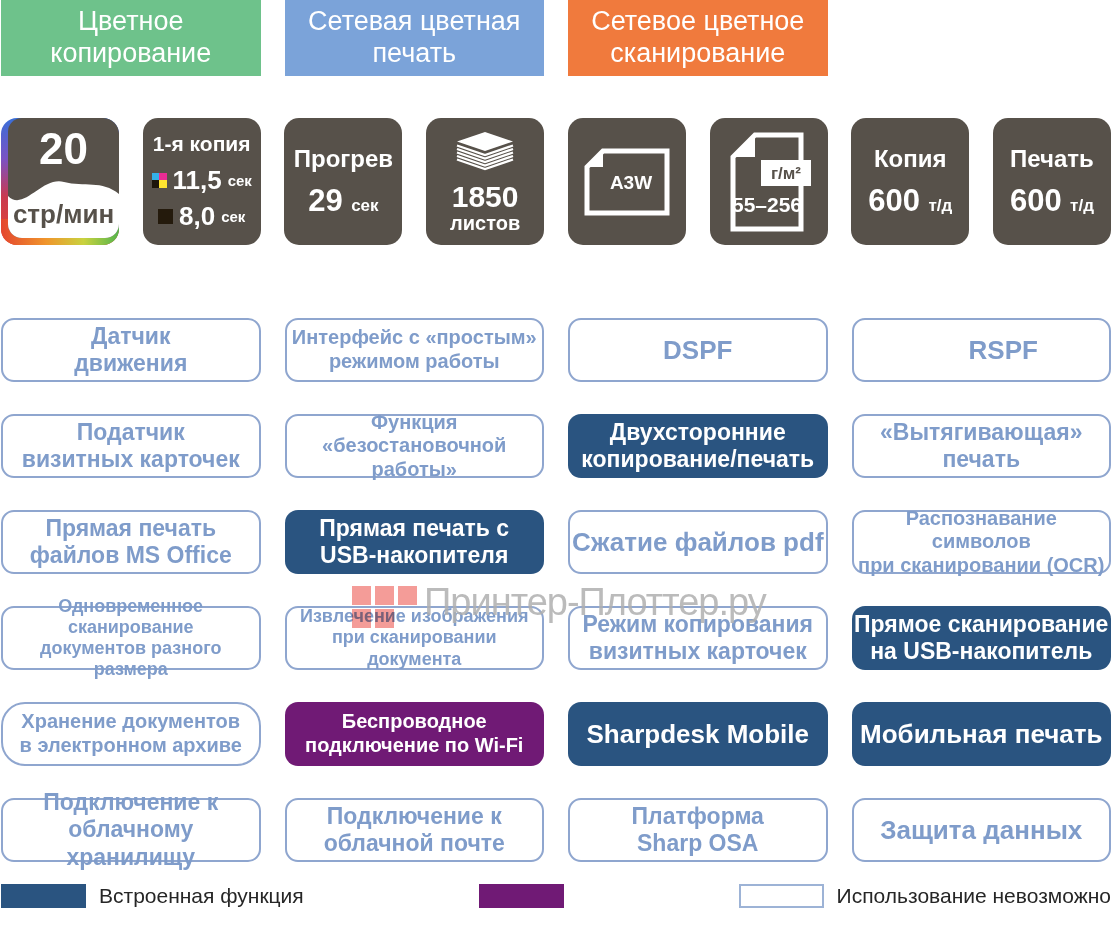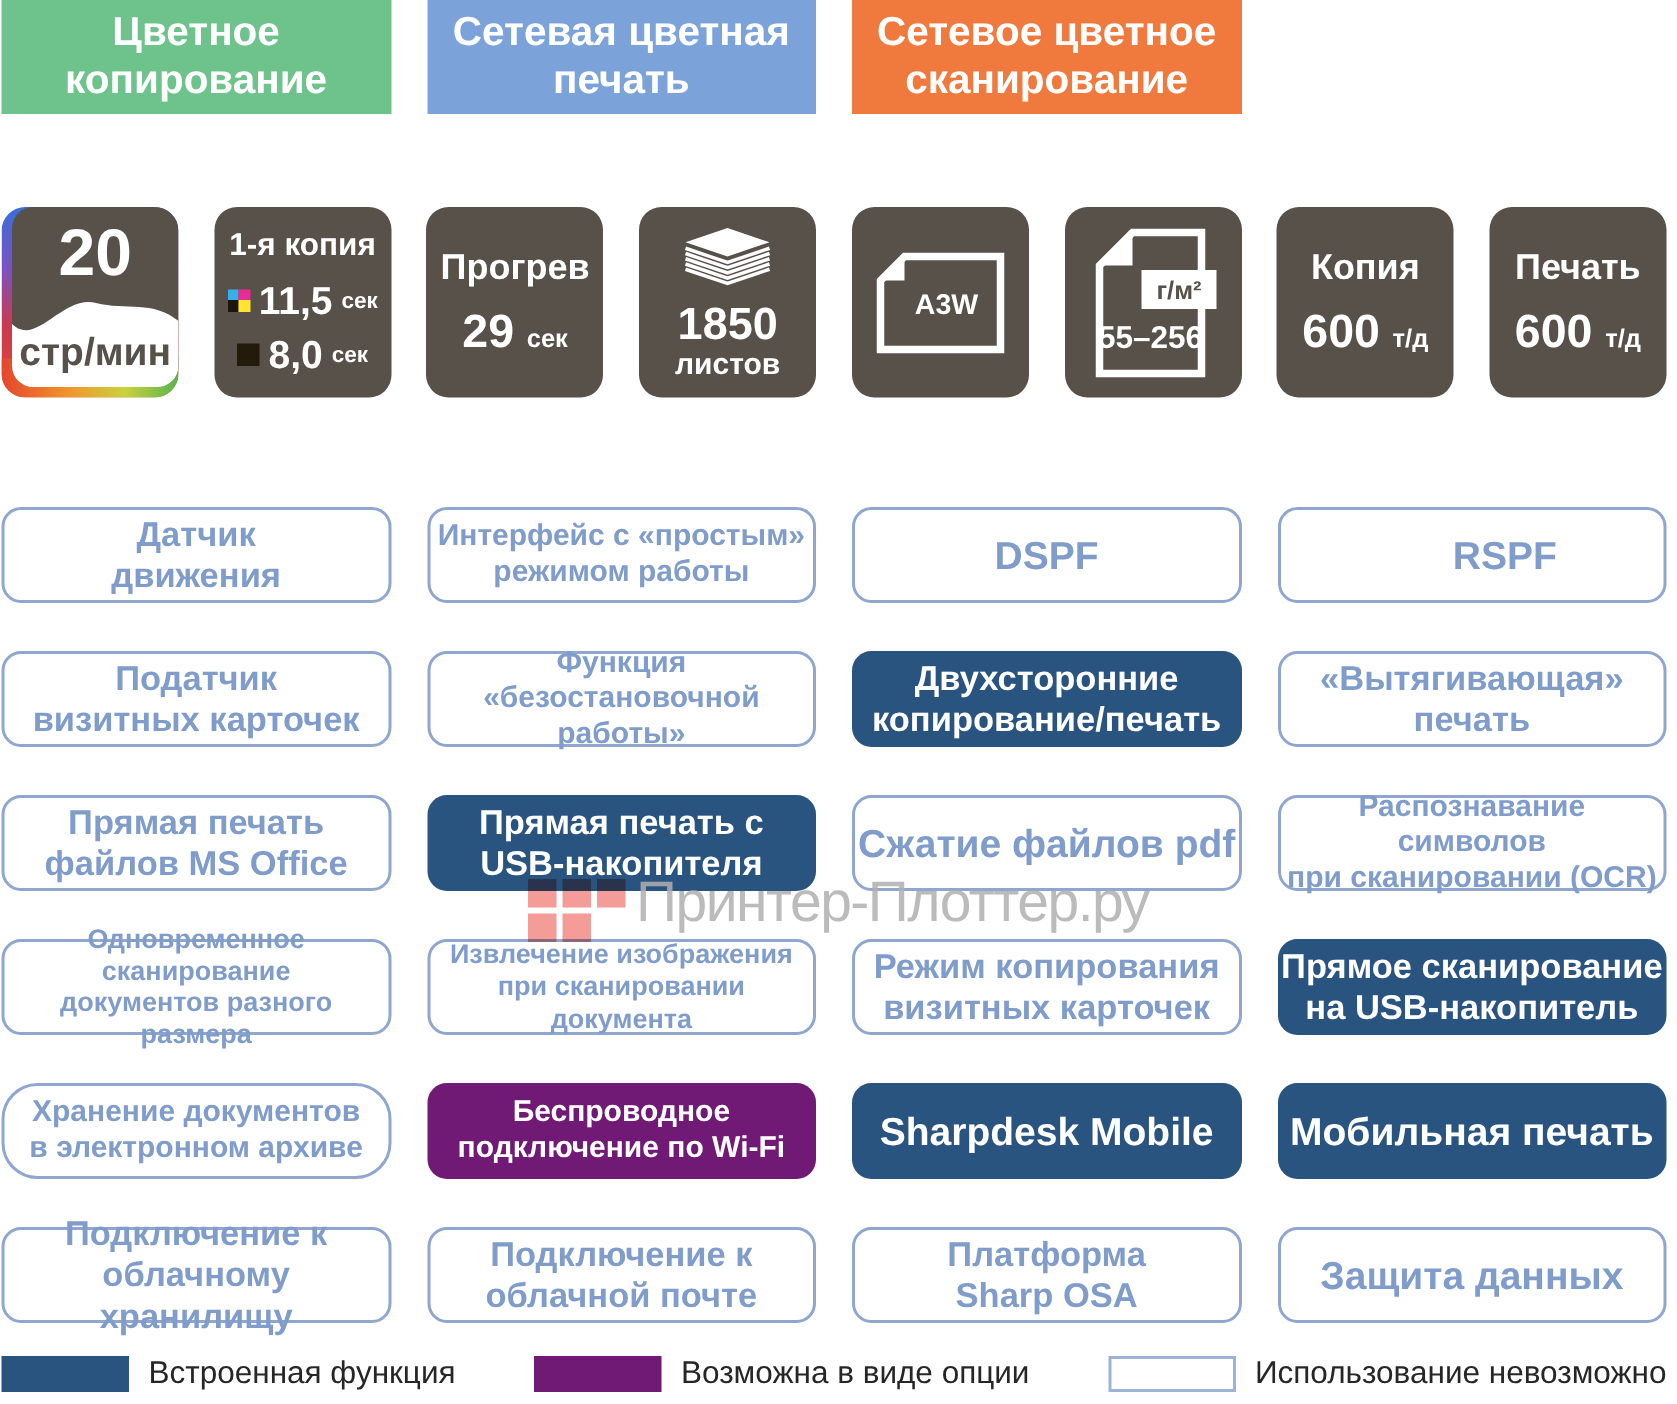--- a/index.html
+++ b/index.html
@@ -3,28 +3,28 @@
 <meta charset="utf-8">
 <style>
   html,body{margin:0;padding:0;background:#fff;}
   body{width:1118px;height:936px;overflow:hidden;position:relative;
        font-family:"Liberation Sans",sans-serif;}
   .page{width:1110px;margin:0 0 0 1px;position:relative;}
 
   
   .headers{display:grid;grid-template-columns:repeat(4,1fr);column-gap:24px;}
   .h-badge{height:76px;display:flex;align-items:center;justify-content:center;
-           color:#fff;font-weight:bold;font-size:27px;line-height:1.18;
+           color:#fff;font-weight:normal;font-size:27px;line-height:1.18;
            text-align:center;white-space:pre-line;}
   .h-green{background:#6ec28b;}
   .h-blue{background:#7ba3d9;}
   .h-orange{background:#f07a3d;}
 
   
-  .tiles{display:flex;justify-content:space-between;margin-top:62px;height:127px;}
+  .tiles{display:flex;justify-content:space-between;margin-top:42px;height:127px;}
   .tile{width:118px;height:127px;background:#57514a;border-radius:15px;color:#fff;
         display:flex;flex-direction:column;align-items:center;justify-content:center;
         text-align:center;box-sizing:border-box;position:relative;}
   .tile .t-title{font-weight:bold;font-size:24px;}
   .tile .t-valrow{margin-top:10px;font-weight:bold;}
   .tile .t-val{font-size:31px;}
   .tile .t-unit{font-size:17px;margin-left:4px;}
 
   
   .tile-speed{background:none;border-radius:16px;overflow:hidden;}
@@ -233,21 +233,20 @@
       <div class="fbox st-none" style="font-size: 26px;">Защита данных</div>
     </div>
 
   <div class="legend">
     <div class="legend-item">
       <span class="legend-swatch st-builtin"></span>
       <span class="legend-label">Встроенная функция</span>
     </div>
     <div class="legend-item">
       <span class="legend-swatch st-option"></span>
-      <span class="legend-label">Возможна в виде опции</span>
     </div>
     <div class="legend-item">
       <span class="legend-swatch st-none"></span>
       <span class="legend-label">Использование невозможно</span>
     </div>
   </div>
 
 </div>
 
 <div class="wm wm-logo">

